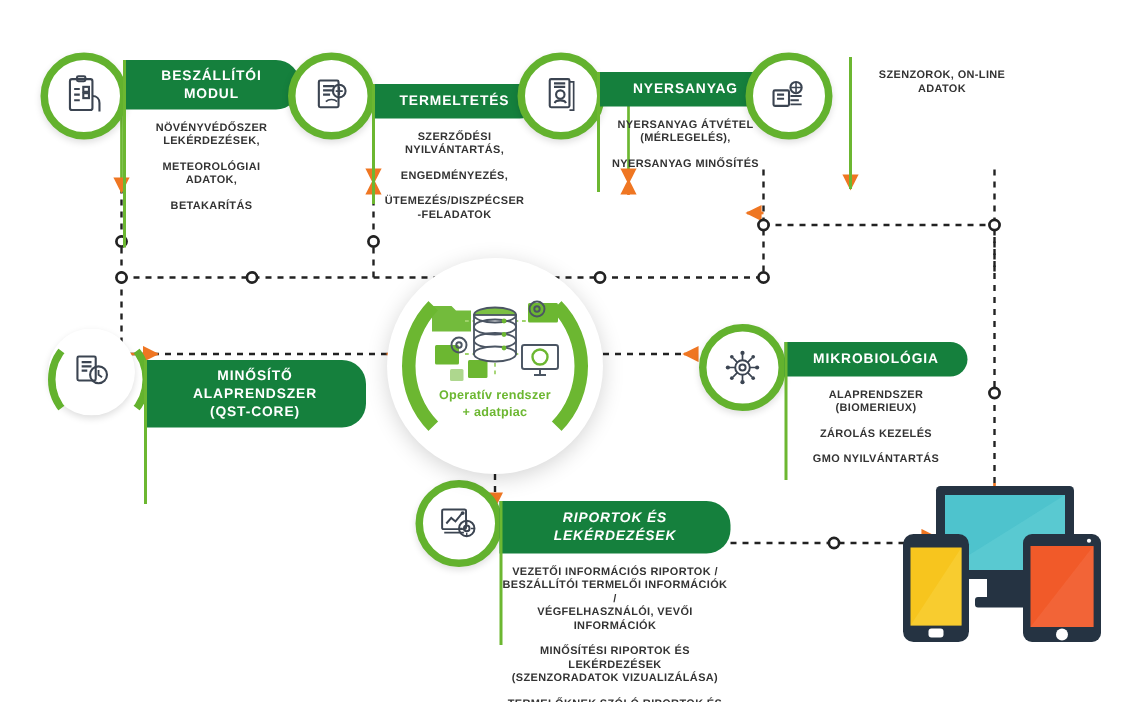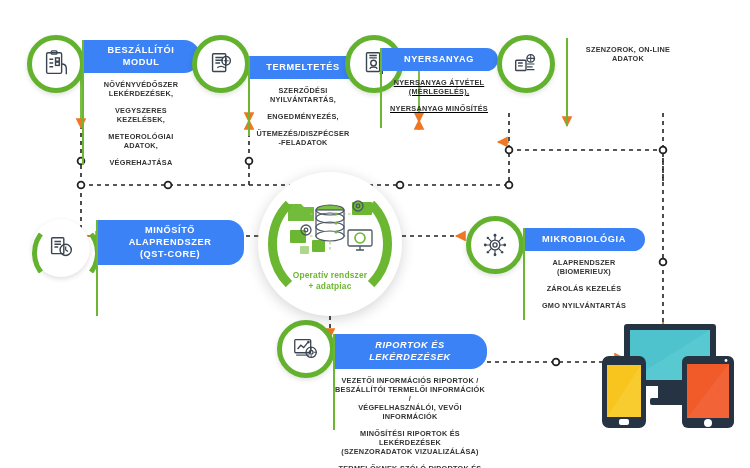--- a/index.html
+++ b/index.html
@@ -32,21 +32,21 @@
     width: 58px; height: 58px;
     border-radius: 50%;
     border: 5px solid #63b22e;
     clip-path: polygon(50% 50%, 100% 12%, 100% 88%, 50% 50%, 0% 88%, 0% 12%);
   }
   .badge svg { width: 30px; height: 30px; display:block; }
 
   
   .module { position: absolute; }
   .pill {
-    background: #3b82f6;
+    background: #15803d;
     color: #ffffff;
     font-weight: bold;
     font-size: 9.2px;
     letter-spacing: 0.6px;
     text-align: center;
     padding: 5px 12px 6px 12px;
     border-radius: 0 16px 16px 0;
     line-height: 12px;
     display: inline-block;
   }
@@ -85,21 +85,20 @@
                        7% 92%, 0% 70%, 0% 30%, 7% 8%);
   }
   #hub .hublabel {
     position: absolute; left: 0; right: 0; top: 86px;
     text-align: center;
     color: #6cb731;
     font-weight: bold;
     font-size: 8.4px;
     line-height: 10.5px;
     letter-spacing: .2px;
-    margin-top: 12px;
   }
   #hub .art { position: absolute; left: 28px; top: 24px; width: 88px; height: 62px; }
 
   
   #devices { position: absolute; left: 596px; top: 320px; width: 148px; height: 112px; }
 </style>
 </head>
 <body>
 
 <div id="stage">
@@ -181,25 +180,23 @@
   </div>
   <div class="module" style="left:82px; top:40px; width:118px;">
     <div class="stem" style="top:0; height:125px;"></div>
     <div class="pill two" style="width:118px;">
       <span>BESZÁLLÍTÓI</span><br>
       <span>MODUL</span>
     </div>
     <div class="bullets">
       <p style="white-space:pre-line">NÖVÉNYVÉDŐSZER
 LEKÉRDEZÉSEK,</p>
-      <p style="white-space:pre-line">VEGYSZERES
-KEZELÉSEK,</p>
       <p style="white-space:pre-line">METEOROLÓGIAI
 ADATOK,</p>
-      <p style="white-space:pre-line">VÉGREHAJTÁSA</p>
+      <p style="white-space:pre-line">BETAKARÍTÁS</p>
     </div>
   </div>
 
   <div class="badge" style="left:192px; top:35px;">
     <svg viewBox="0 0 32 32" fill="none" stroke="#3b4451" stroke-width="1.5">
       <rect x="7" y="5" width="14" height="19" rx="1"></rect>
       <path d="M10 9h8M10 12h8M10 15h5"></path>
       <circle cx="21.5" cy="12.5" r="4.5"></circle>
       <path d="M21.5 9.5v6M19 12.5h5" stroke-width="1.2"></path>
       <path d="M12 20c2-2 6-2 8 0" stroke-width="1.2"></path>
@@ -221,21 +218,21 @@
 
   <div class="badge" style="left:345px; top:35px;">
     <svg viewBox="0 0 32 32" fill="none" stroke="#3b4451" stroke-width="1.5">
       <rect x="8" y="4" width="14" height="20" rx="1"></rect>
       <path d="M11 7h8M11 9.5h8"></path>
       <circle cx="15.5" cy="15" r="3"></circle>
       <path d="M11.5 21c1-2.5 7-2.5 8 0"></path>
       <path d="M22 6h3v20h-3" stroke-width="1.2"></path>
     </svg>
   </div>
-  <div class="module" style="left:380px; top:48px; width:118px;text-decoration:underline;">
+  <div class="module" style="left:398px; top:48px; width:118px;">
     <div class="stem" style="top:0; height:80px;"></div>
     <div class="pill" style="width:118px;">
       <span>NYERSANYAG</span>
     </div>
     <div class="bullets">
       <p style="white-space:pre-line">NYERSANYAG ÁTVÉTEL
 (MÉRLEGELÉS),</p>
       <p style="white-space:pre-line">NYERSANYAG MINŐSÍTÉS</p>
     </div>
   </div>
@@ -258,21 +255,21 @@
   </div>
 
   <div class="badge dashedring" style="left:32px; top:219px;">
     <svg viewBox="0 0 32 32" fill="none" stroke="#3b4451" stroke-width="1.5">
       <rect x="6" y="5" width="13" height="17" rx="1"></rect>
       <path d="M9 9h7M9 12h7M9 15h4"></path>
       <circle cx="21" cy="18" r="6"></circle>
       <path d="M21 14.5V18l2.5 1.8" stroke-width="1.3"></path>
     </svg>
   </div>
-  <div class="module" style="left:96px; top:220px; width:148px;">
+  <div class="module" style="left:96px; top:240px; width:148px;">
     <div class="stem" style="top:0; height:96px;"></div>
     <div class="pill two" style="width:148px;">
       <span>MINŐSÍTŐ ALAPRENDSZER</span><br>
       <span>(QST-CORE)</span>
     </div>
   </div>
 
   <div class="badge" style="left:466px; top:216px;">
     <svg viewBox="0 0 32 32" fill="none" stroke="#3b4451" stroke-width="1.4">
       <circle cx="16" cy="16" r="5.2"></circle>

